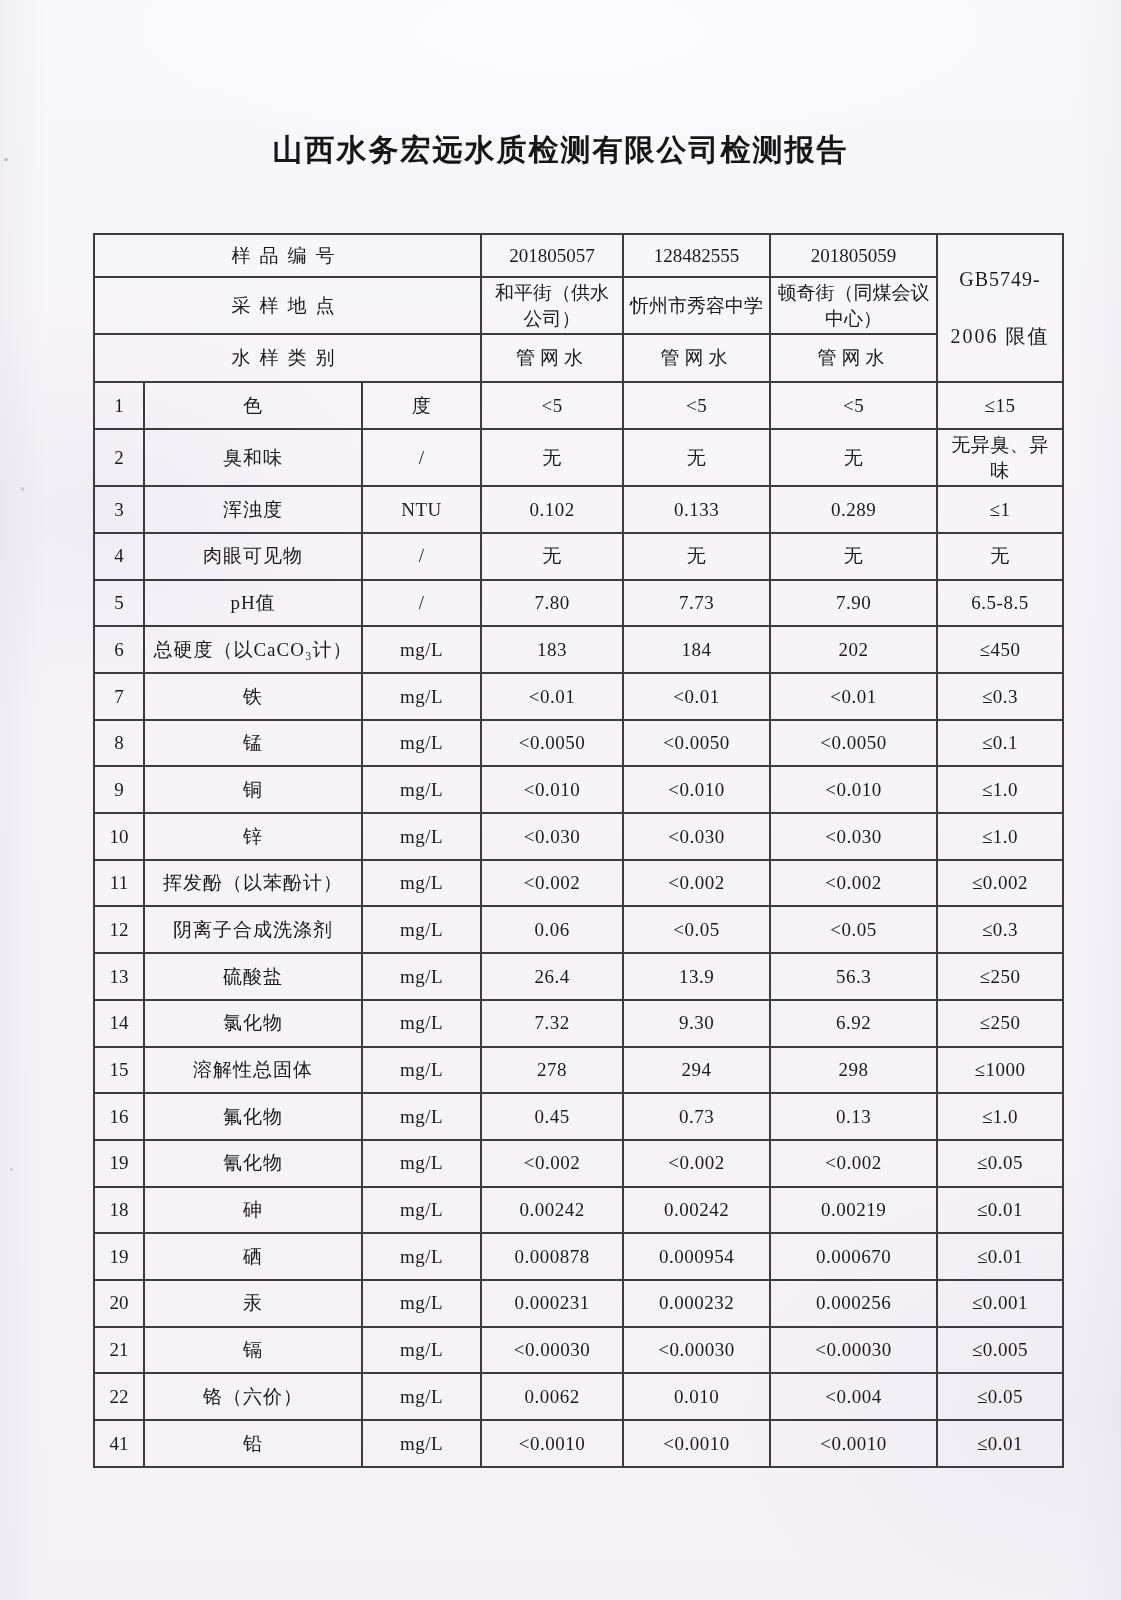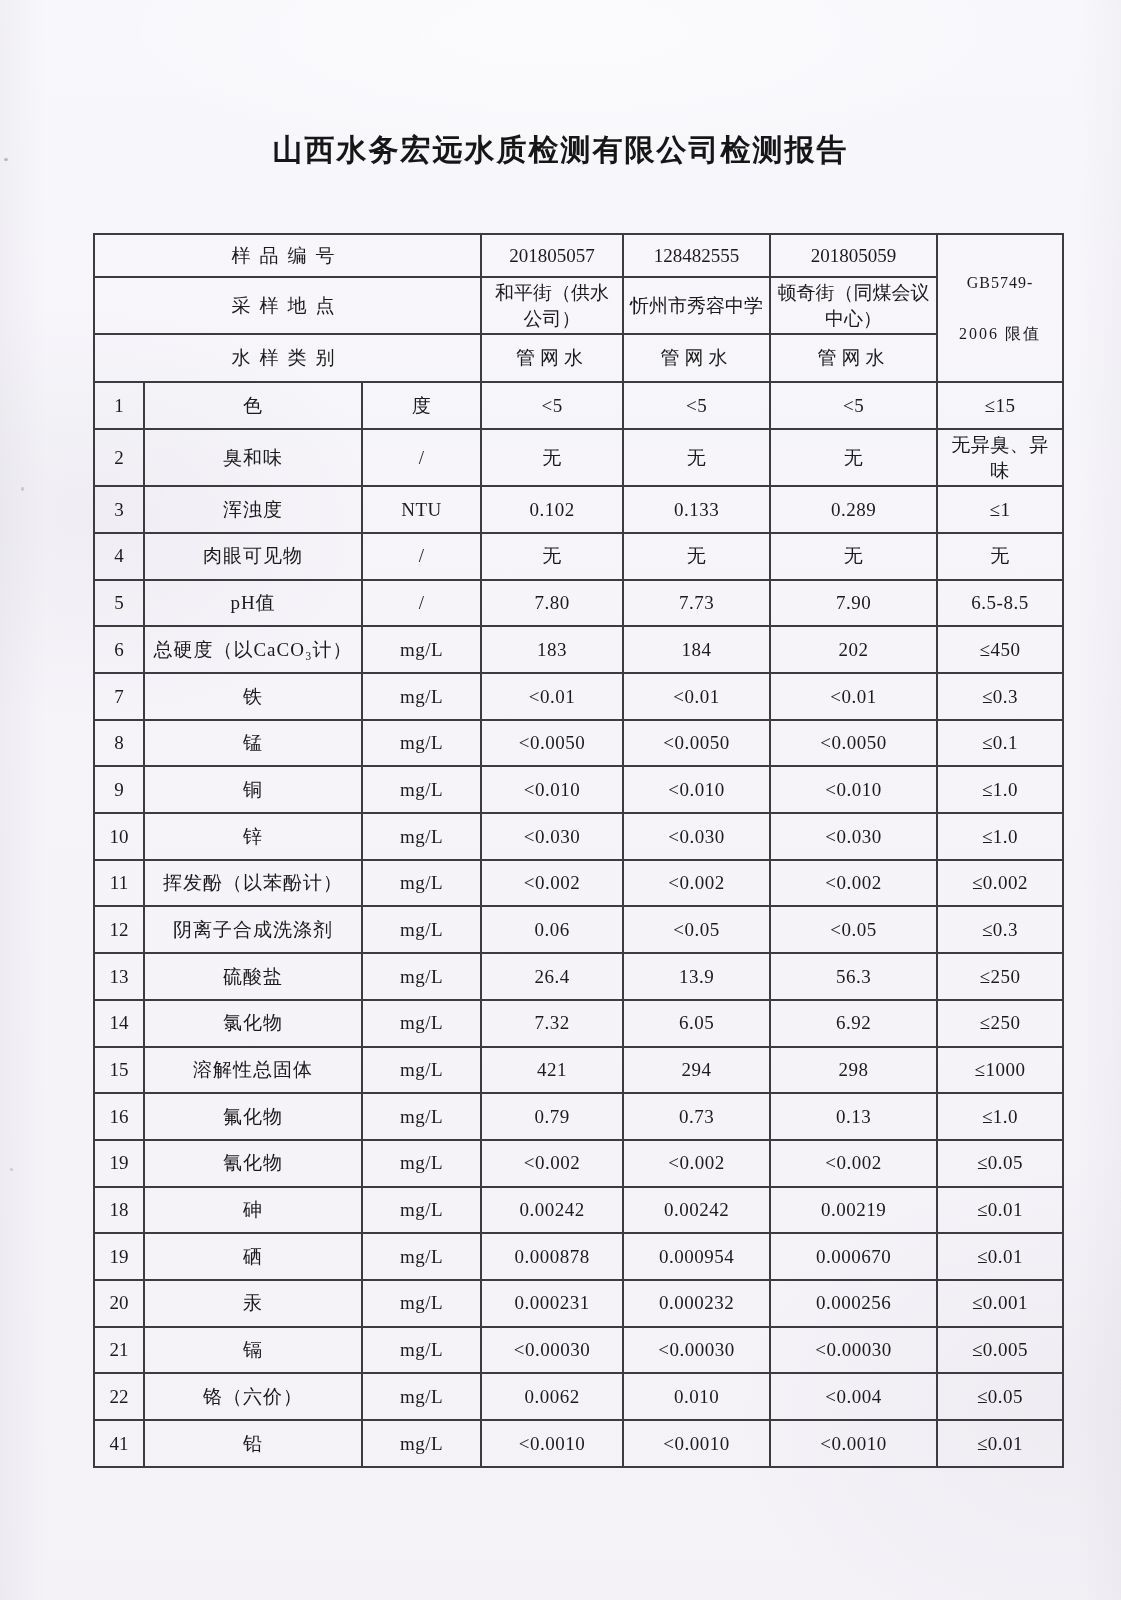--- a/index.html
+++ b/index.html
@@ -70,21 +70,21 @@
     line-height: 1.35;
     overflow: hidden;
   }
   tr.hdr-r1 { height: 43px; }
   tr.hdr-r2 { height: 56px; }
   tr.hdr-r3 { height: 48px; margin-top: 40px; }
   tbody tr   { height: 46.7px; }
 
   .hdr-label { letter-spacing: 9px; padding-left: 13px; }
   .type-cell { letter-spacing: 5px; padding-left: 9px; }
-  .limit-hdr { font-size: 16px; letter-spacing: 1px; }
+  .limit-hdr { font-size: 20px; letter-spacing: 1px; }
   .limit-hdr .l2 { margin-top: 30px; letter-spacing: 2px; }
 
   td.c-name { text-align: left; padding-left: 21px; letter-spacing: 1px; }
   td.c-idx  { letter-spacing: 0; }
   td.c-val, td.c-lim, td.c-unit { letter-spacing: 0.5px; }
 </style>
 </head>
 <body>
 
 <div class="paper">
@@ -245,38 +245,38 @@
           <td class="c-val">26.4</td>
           <td class="c-val">13.9</td>
           <td class="c-val">56.3</td>
           <td class="c-lim">≤250</td>
         </tr>
         <tr>
           <td class="c-idx">14</td>
           <td class="c-name">氯化物</td>
           <td class="c-unit">mg/L</td>
           <td class="c-val">7.32</td>
-          <td class="c-val">6.05</td>
+          <td class="c-val">9.30</td>
           <td class="c-val">6.92</td>
           <td class="c-lim">≤250</td>
         </tr>
         <tr>
           <td class="c-idx">15</td>
           <td class="c-name">溶解性总固体</td>
           <td class="c-unit">mg/L</td>
-          <td class="c-val">421</td>
+          <td class="c-val">278</td>
           <td class="c-val">294</td>
           <td class="c-val">298</td>
           <td class="c-lim">≤1000</td>
         </tr>
         <tr>
           <td class="c-idx">16</td>
           <td class="c-name">氟化物</td>
           <td class="c-unit">mg/L</td>
-          <td class="c-val">0.79</td>
+          <td class="c-val">0.45</td>
           <td class="c-val">0.73</td>
           <td class="c-val">0.13</td>
           <td class="c-lim">≤1.0</td>
         </tr>
         <tr>
           <td class="c-idx">19</td>
           <td class="c-name">氰化物</td>
           <td class="c-unit">mg/L</td>
           <td class="c-val">&lt;0.002</td>
           <td class="c-val">&lt;0.002</td>

